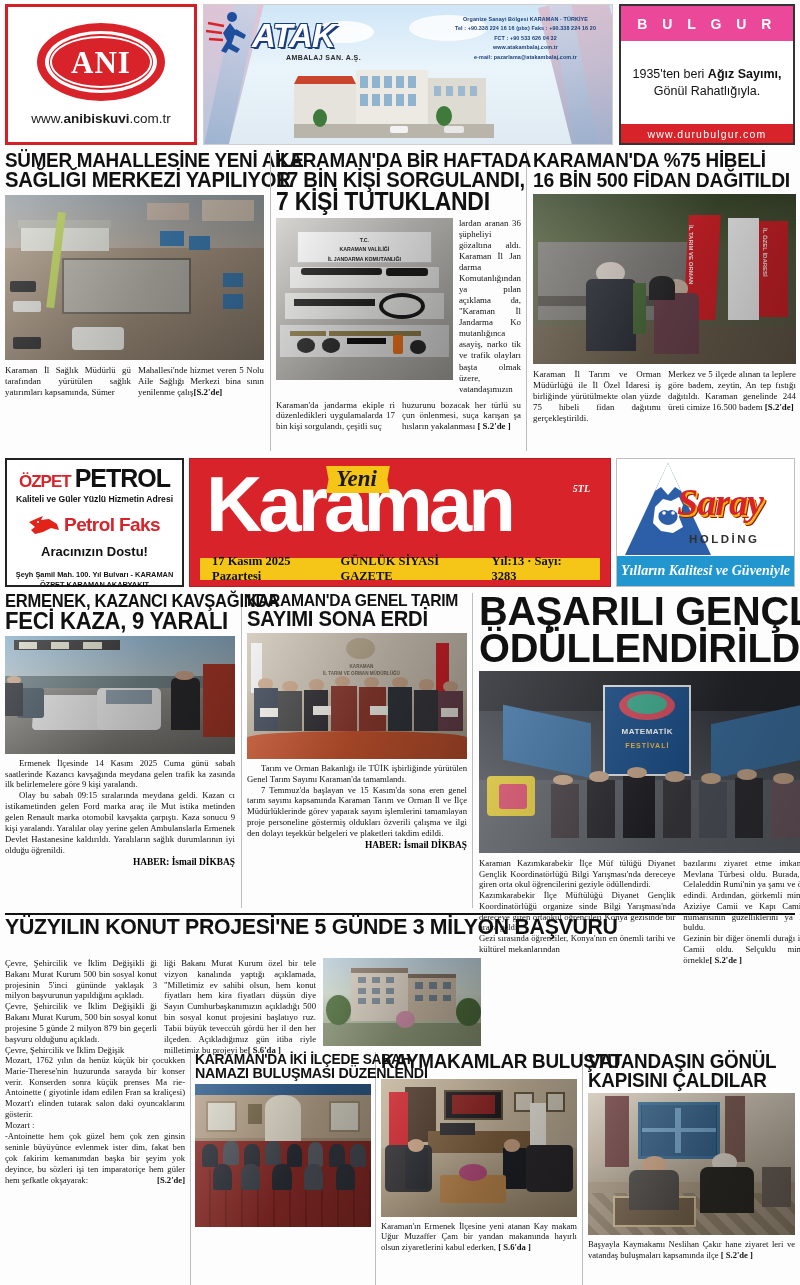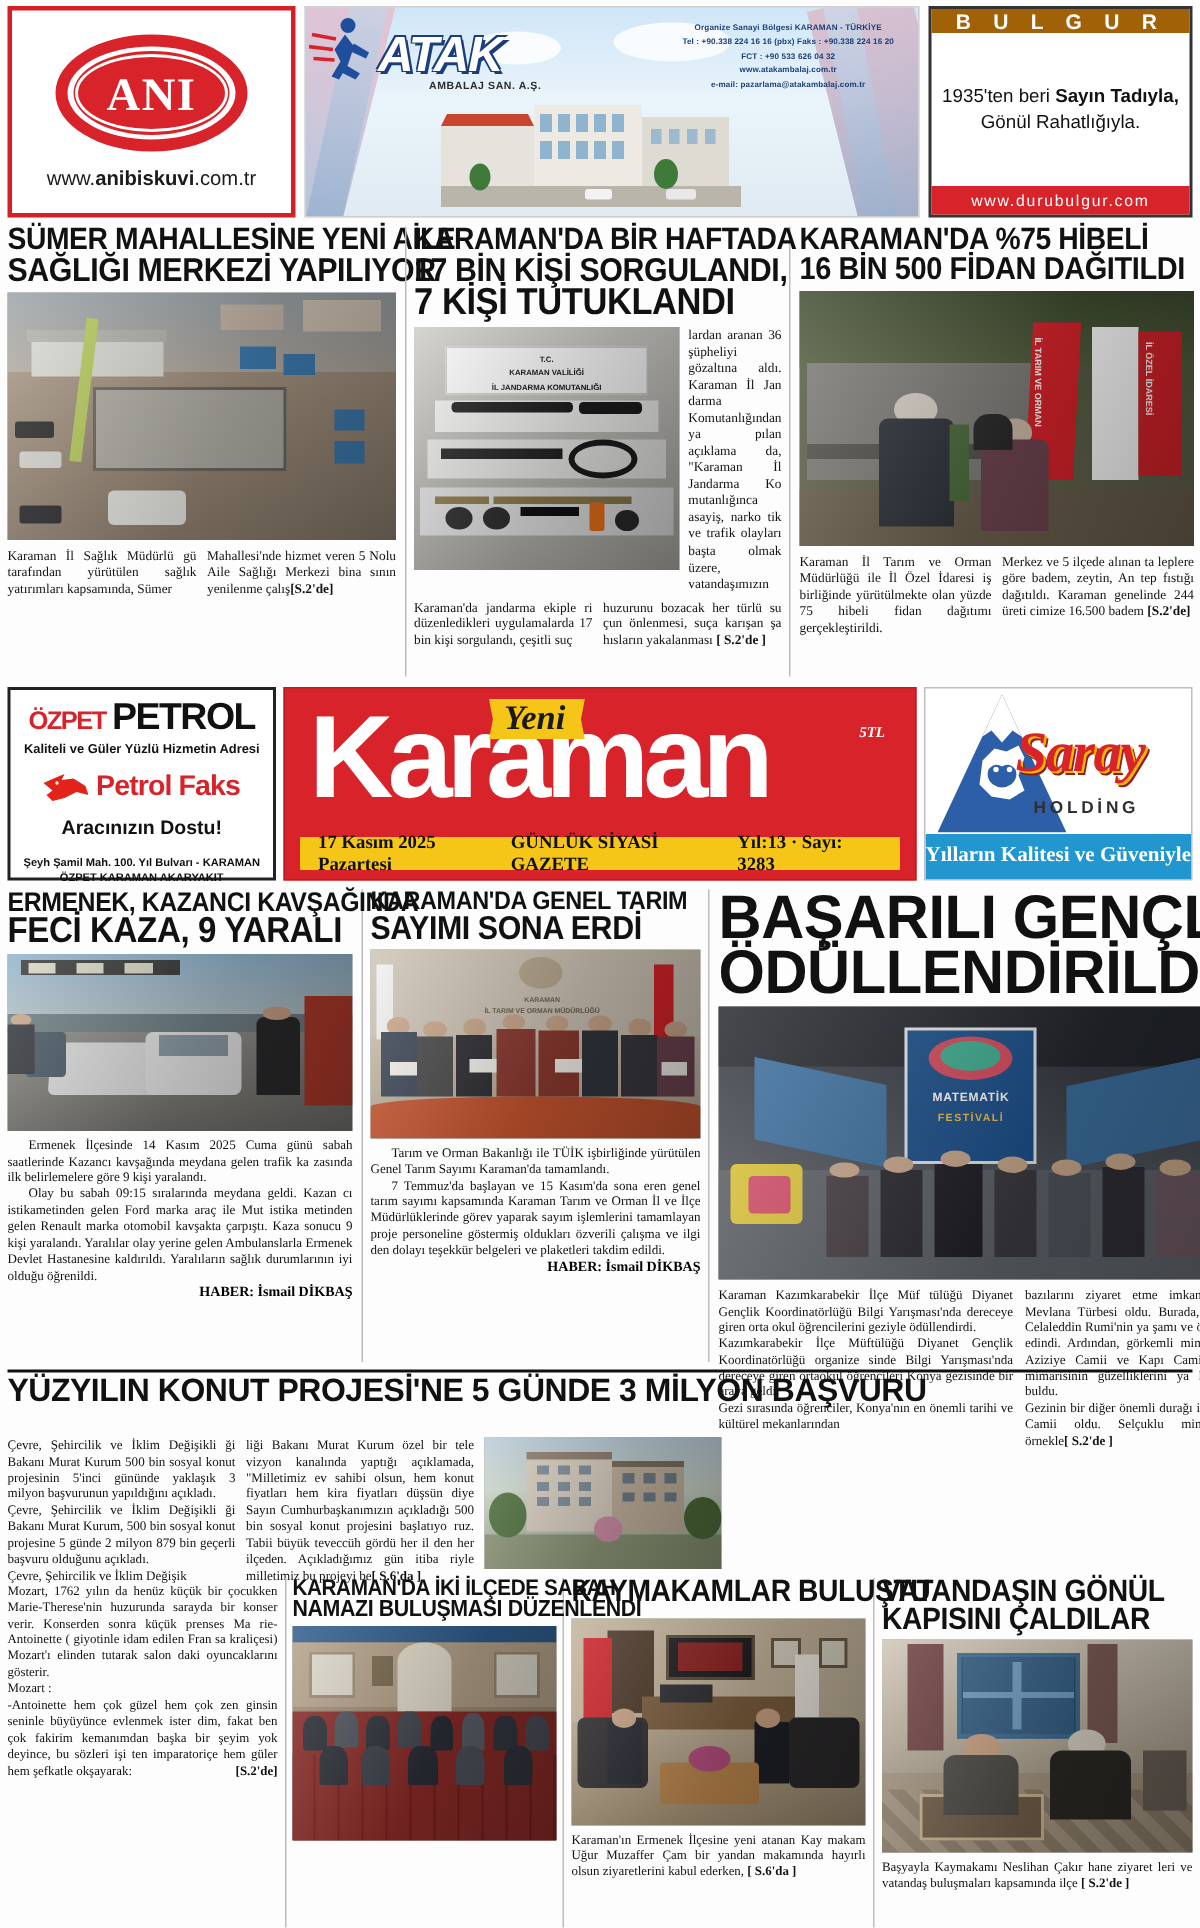--- a/index.html
+++ b/index.html
@@ -91,21 +91,21 @@
   }
   .atak-bld{ position:absolute; left:90px; bottom:6px; width:200px; height:78px; }
 
   .ad-duru{ width:176px; border:2px solid #333; background:#fff; display:flex; flex-direction:column; }
   .duru-red{ background:#d8232a; height:52px; display:flex; align-items:center; justify-content:center; }
   .duru-word{
     font-family:"Liberation Sans",sans-serif; font-weight:bold; font-size:38px; color:#fff;
     letter-spacing:-1.5px; line-height:1;
     -webkit-text-stroke: 0px;
   }
-  .duru-gold{ background:#a16207; height:16px; display:flex; align-items:center; justify-content:center; }
+  .duru-gold{ background:#ec4899; height:35px; display:flex; align-items:center; justify-content:center; }
   .duru-bulgur{
     font-family:"Liberation Sans",sans-serif; font-weight:bold; font-size:14px; color:#fff;
     letter-spacing:5.5px;
   }
   .duru-slog{
     flex:1; display:flex; flex-direction:column; align-items:center; justify-content:center;
     font-family:"Liberation Sans",sans-serif; font-size:12.5px; color:#111; line-height:1.35;
   }
   .duru-slog b{ font-weight:bold; }
   .duru-url{
@@ -173,21 +173,21 @@
   .saray-hold{
     position:absolute; left:72px; top:74px;
     font-family:"Liberation Sans",sans-serif; font-weight:bold; font-size:11.5px;
     color:#2f2f2f; letter-spacing:2.5px;
   }
   .saray-bar{
     position:absolute; left:0; right:0; bottom:0; height:30px; background:#2196cf;
     display:flex; align-items:center; justify-content:center;
   }
   .saray-bar span{
-    font-family:"Liberation Serif",serif; font-weight:bold; 
+    font-family:"Liberation Serif",serif; font-weight:bold; font-style:italic;
     font-size:14px; color:#fff;
   }
 
   
   .midrow{ display:flex; gap:6px; margin-top:6px; height:315px; }
   .m1{ width:230px; }
   .m2{ width:232px; border-left:1px solid #bdbdbd; border-right:1px solid #bdbdbd; padding:0 5px; }
   .m3{ flex:1; }
   .m-hl1{ font-size:18px; }
   .m-photo{ width:100%; height:122px; margin-top:4px; }
@@ -300,21 +300,21 @@
         <rect x="96" y="66" width="18" height="7" rx="2" fill="#f2f2f2"></rect>
         <rect x="150" y="66" width="20" height="7" rx="2" fill="#e8e8e8"></rect>
       </svg>
     </div>
 
     <div class="ad-duru">
       <div class="duru-gold">
         <span class="duru-bulgur">B U L G U R</span>
       </div>
       <div class="duru-slog">
-        <div><span>1935'ten beri </span><b>Sayın Tadıyla,</b></div>
+        <div><span>1935'ten beri </span><b>Ağız Sayımı,</b></div>
         <div>Gönül Rahatlığıyla.</div>
       </div>
       <div class="duru-url">
         <span>www.durubulgur.com</span>
       </div>
     </div>
   </div>
 
   <div class="toprow">
 

